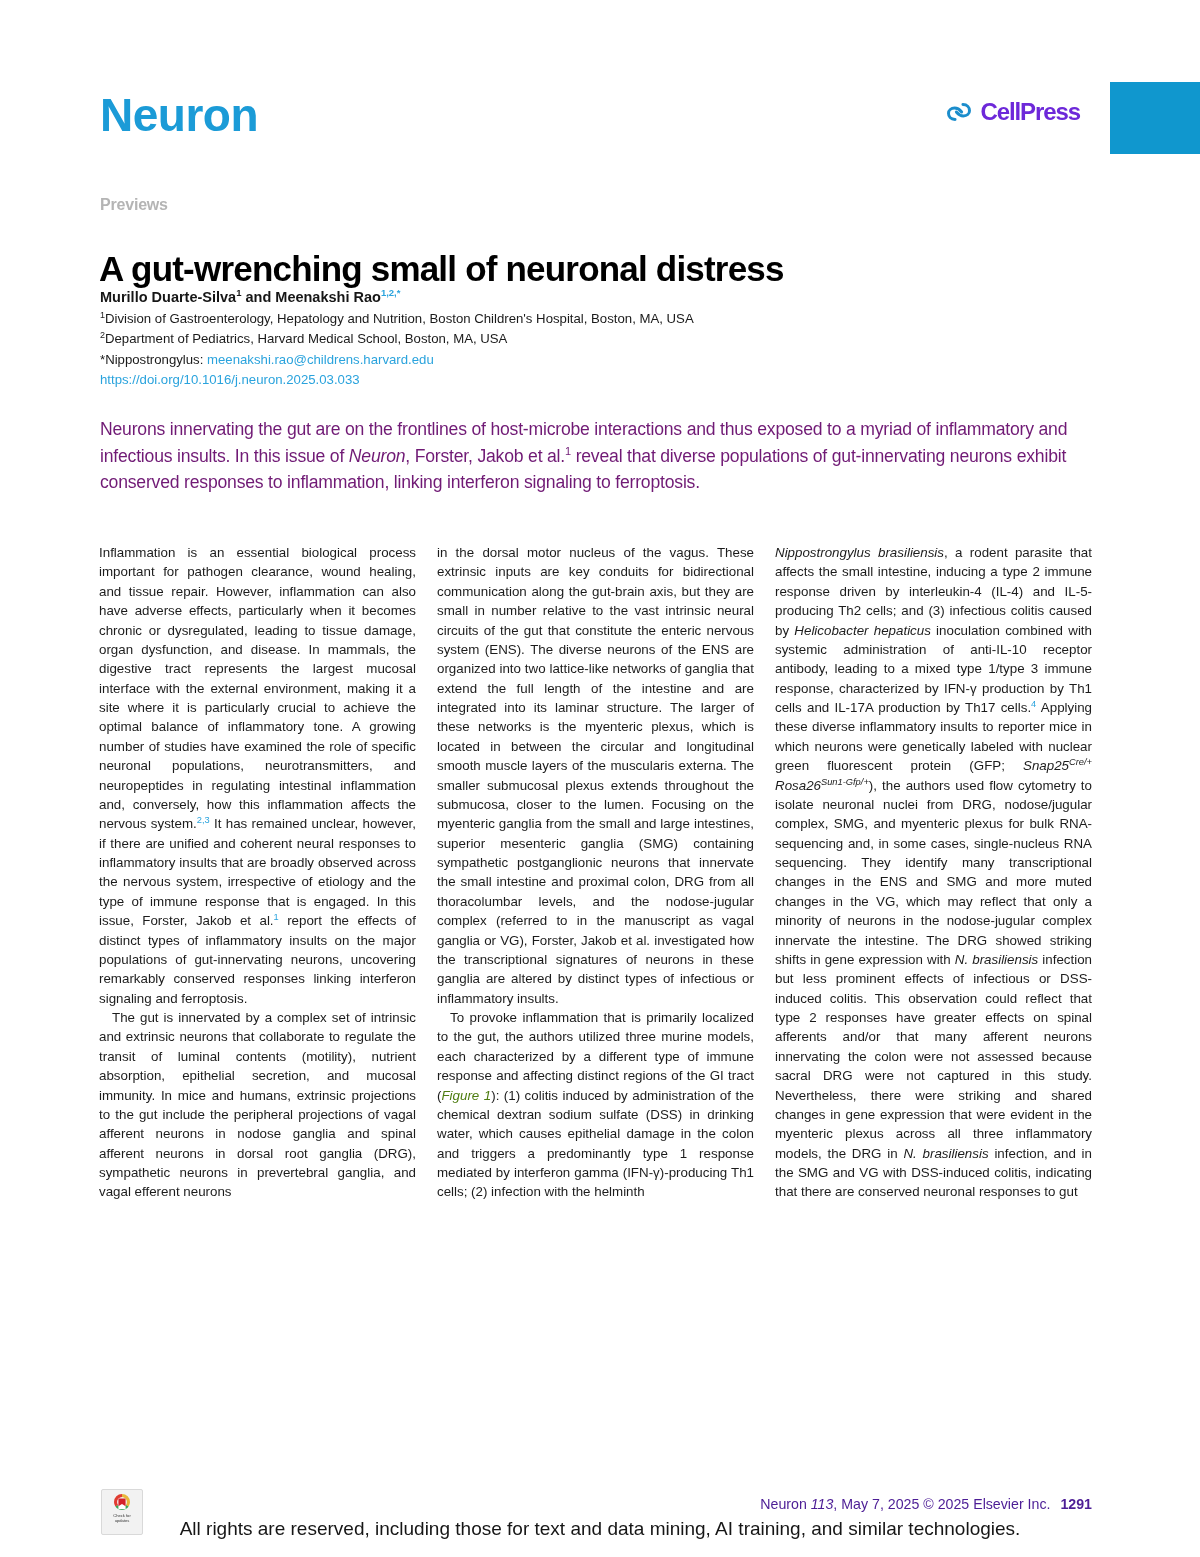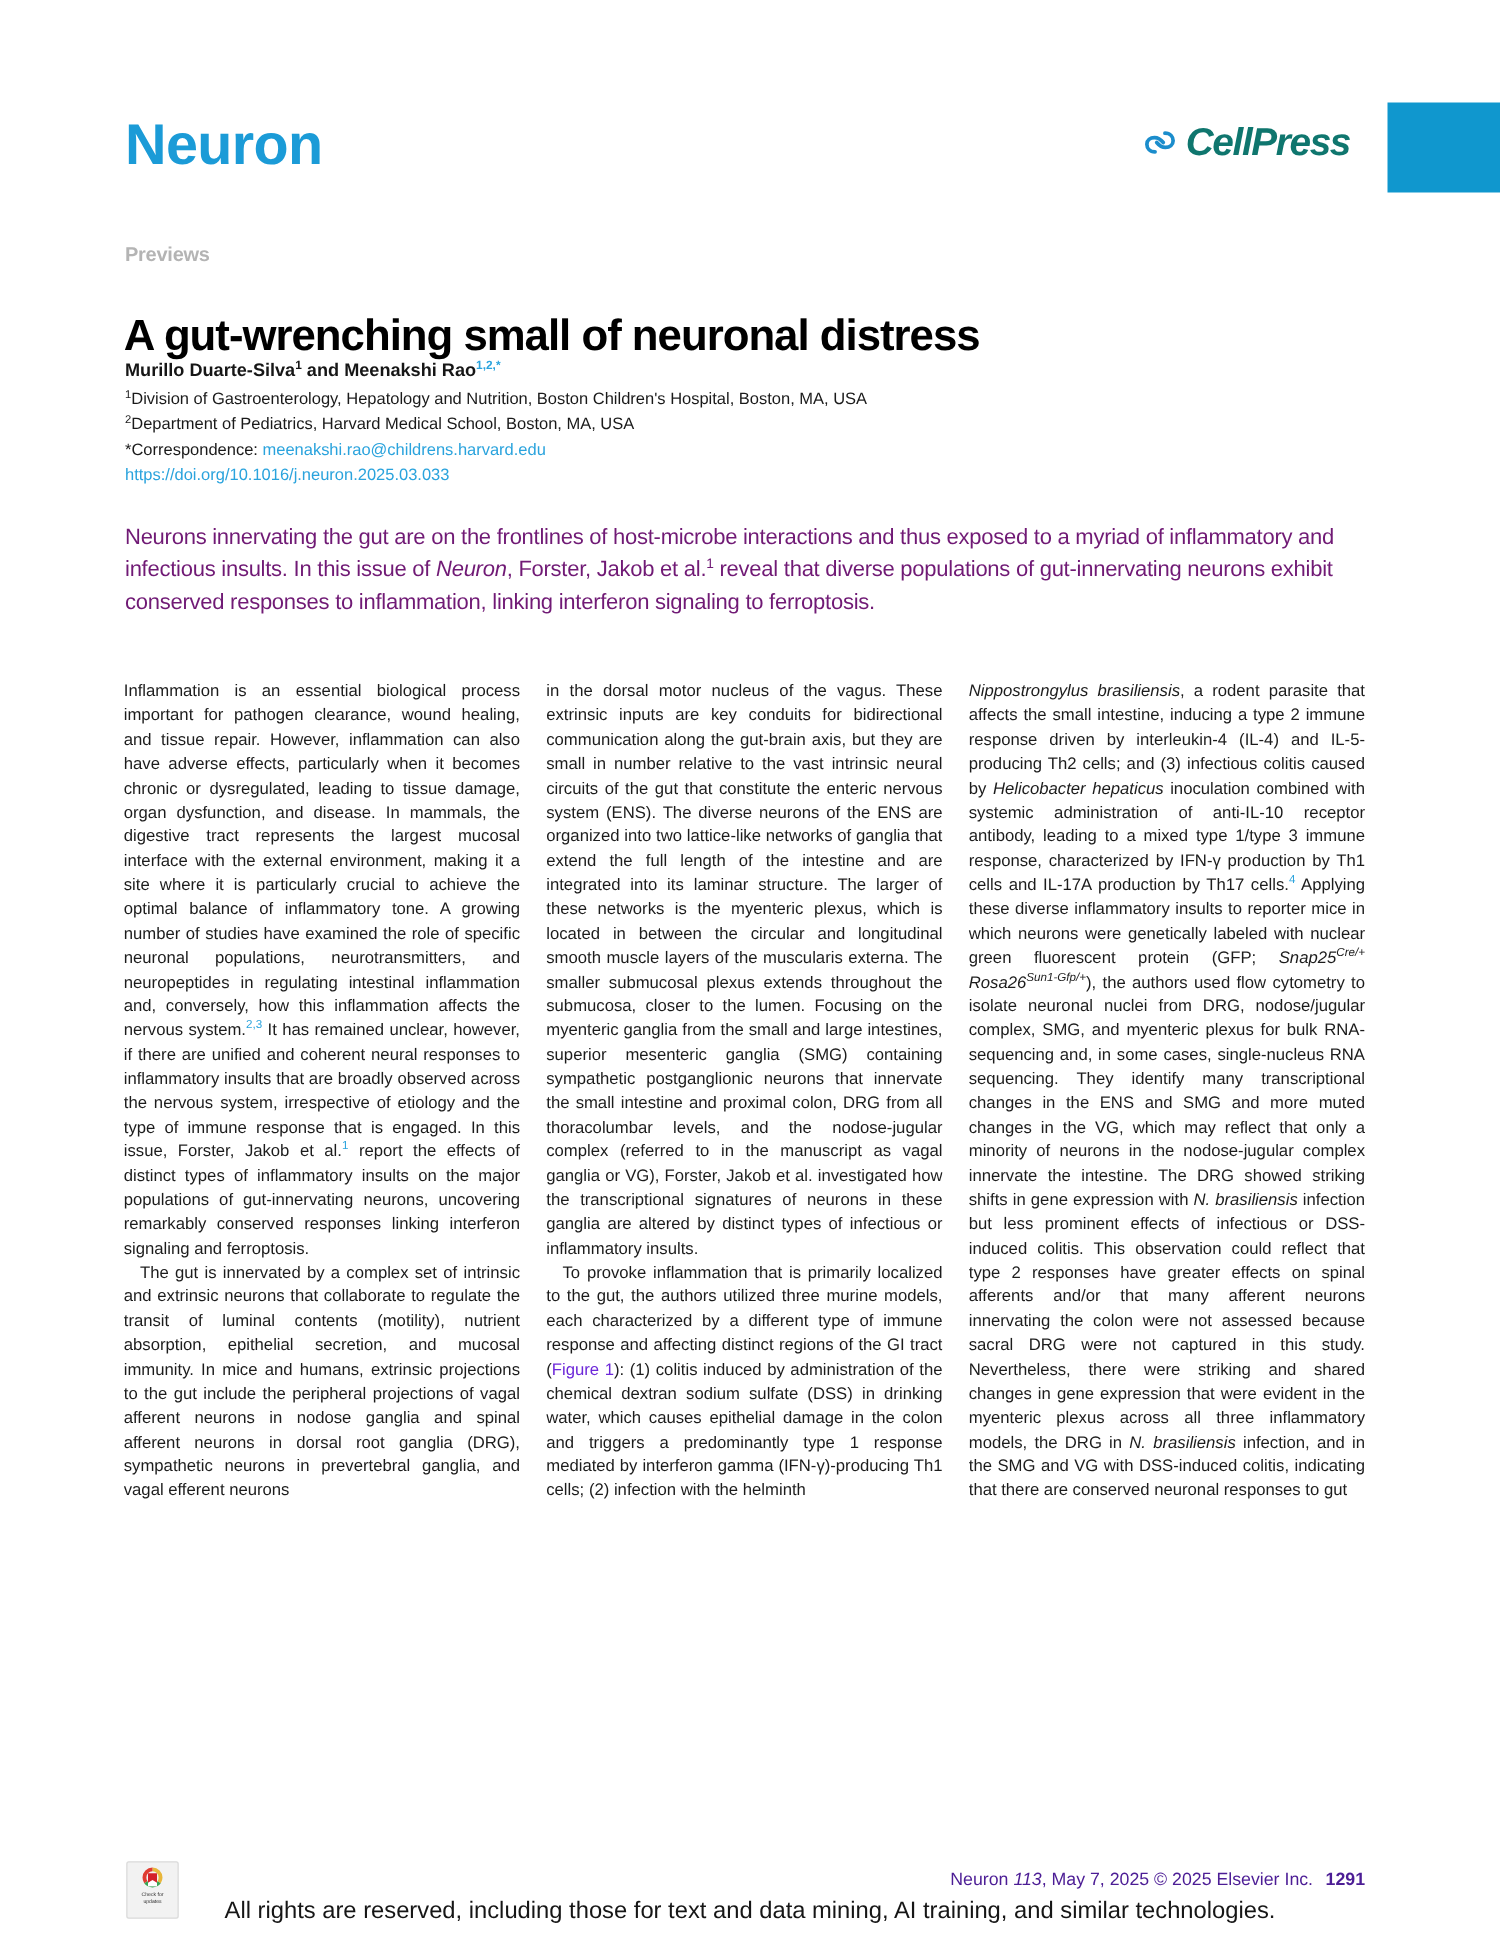--- a/index.html
+++ b/index.html
@@ -46,26 +46,25 @@
     display: flex;
     align-items: center;
     gap: 7px;
   }
   .cellpress-mark {
     width: 28px;
     height: 28px;
     display: block;
   }
   .cellpress-word {
-    font-size: 31px;
+    font-size: 24px;
     font-weight: bold;
     letter-spacing: -1.1px;
-    color: #0f766e;
+    color: #6d28d9;
     line-height: 1;
-    font-style: italic;
   }
   .header-swatch {
     position: absolute;
     left: 1110px;
     top: 82px;
     width: 90px;
     height: 72px;
     background: #1097ce;
   }
 
@@ -149,21 +148,21 @@
     text-align: justify;
     text-justify: inter-word;
     hyphens: none;
     overflow: hidden;
   }
   .col p { margin: 0; }
   .col p.indent { text-indent: 13px; }
   .col i { font-style: italic; }
   .col sup { font-size: 9.3px; line-height: 0; }
   .ref { color: #2aa3dd; }
-  .figref { color: #6d28d9; }
+  .figref { color: #4d7c0f; font-style: italic; }
 
   
   .footer {
     position: absolute;
     left: 0;
     top: 1482px;
     width: 1200px;
     height: 75px;
   }
   .crossmark {
@@ -240,21 +239,21 @@
   <div class="authors" id="authors-line">Murillo Duarte-Silva<sup>1</sup> and Meenakshi Rao<sup class="sup-blue">1,2,*</sup></div>
 
   <div class="affiliations">
     <div class="aff-line">
       <sup>1</sup><span id="aff1-text">Division of Gastroenterology, Hepatology and Nutrition, Boston Children's Hospital, Boston, MA, USA</span>
     </div>
     <div class="aff-line">
       <sup>2</sup><span id="aff2-text">Department of Pediatrics, Harvard Medical School, Boston, MA, USA</span>
     </div>
     <div class="aff-line">
-      <span>*Correspondence:</span>
+      <span>*Nippostrongylus:</span>
       <a class="link-blue" href="#">meenakshi.rao@childrens.harvard.edu</a>
     </div>
     <div class="aff-line">
       <a class="link-blue" href="#">https://doi.org/10.1016/j.neuron.2025.03.033</a>
     </div>
   </div>
 
   <div class="summary" id="summary-block">Neurons innervating the gut are on the frontlines of host-microbe interactions and thus exposed to a myriad of inflammatory and infectious insults. In this issue of <i>Neuron</i>, Forster, Jakob et al.<sup>1</sup> reveal that diverse populations of gut-innervating neurons exhibit conserved responses to inflammation, linking interferon signaling to ferroptosis.</div>
 
   <div class="columns">

